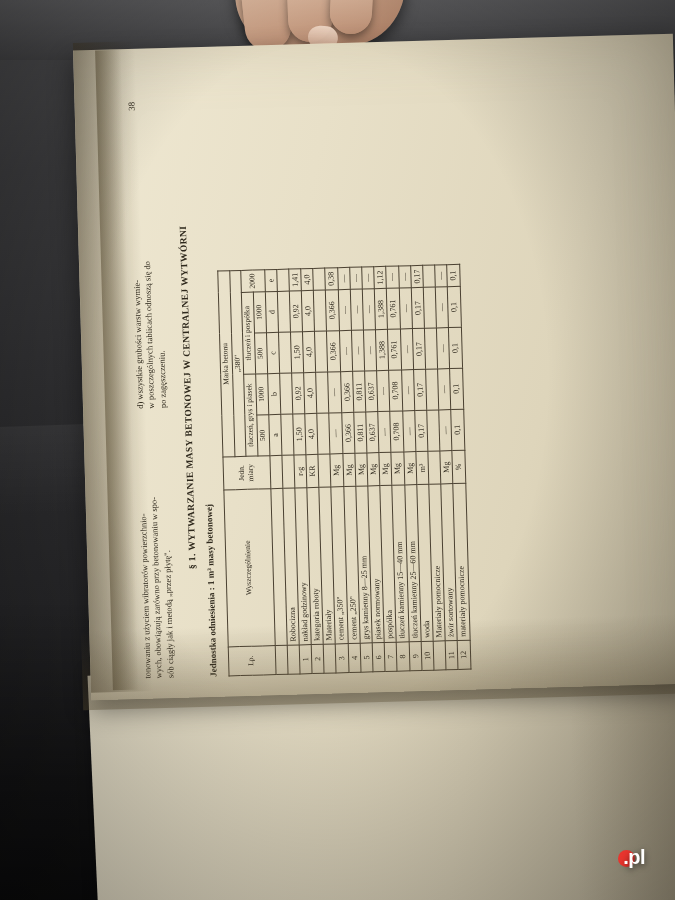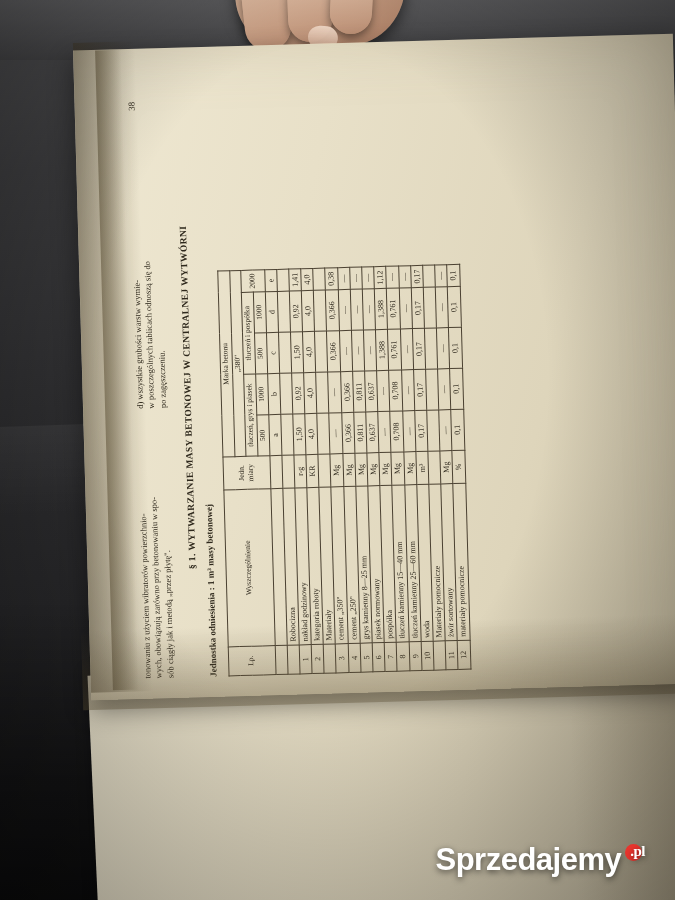--- a/index.html
+++ b/index.html
@@ -154,21 +154,21 @@
     font-family:"Liberation Sans", sans-serif;
     font-size:31px;font-weight:bold;color:#ffffff;
     letter-spacing:-.5px;
     text-shadow:0 2px 6px rgba(0,0,0,.6);
     display:flex;align-items:center;gap:4px;
   }
   .wm .dot{
     display:inline-block;width:17px;height:17px;border-radius:50%;
     background:#e8352e;position:relative;top:-8px;
   }
-  .wm .pl{font-size:15px;position:relative;top:-9px;left:-16px;color:#fff;font-family:Liberation Serif, serif;}
+  .wm .pl{font-size:20px;position:relative;top:-9px;left:-16px;color:#fff;}
 
   
   .vig{
     position:absolute;inset:0;pointer-events:none;
     background:radial-gradient(ellipse at 48% 42%, rgba(0,0,0,0) 45%, rgba(0,0,0,.38) 100%);
   }
 </style>
 </head>
 <body>
 
@@ -406,18 +406,17 @@
     </div>
 
     <div class="page-shadow-left"></div>
     <div class="spine"></div>
     <div class="page-curl"></div>
   </div>
 
   <div class="vig"></div>
 
   <div class="wm">
-    <span>Sprzedajemy</span>
     <span class="dot"></span>
     <span class="pl">.pl</span>
   </div>
 
 </div>
 
 </body></html>

